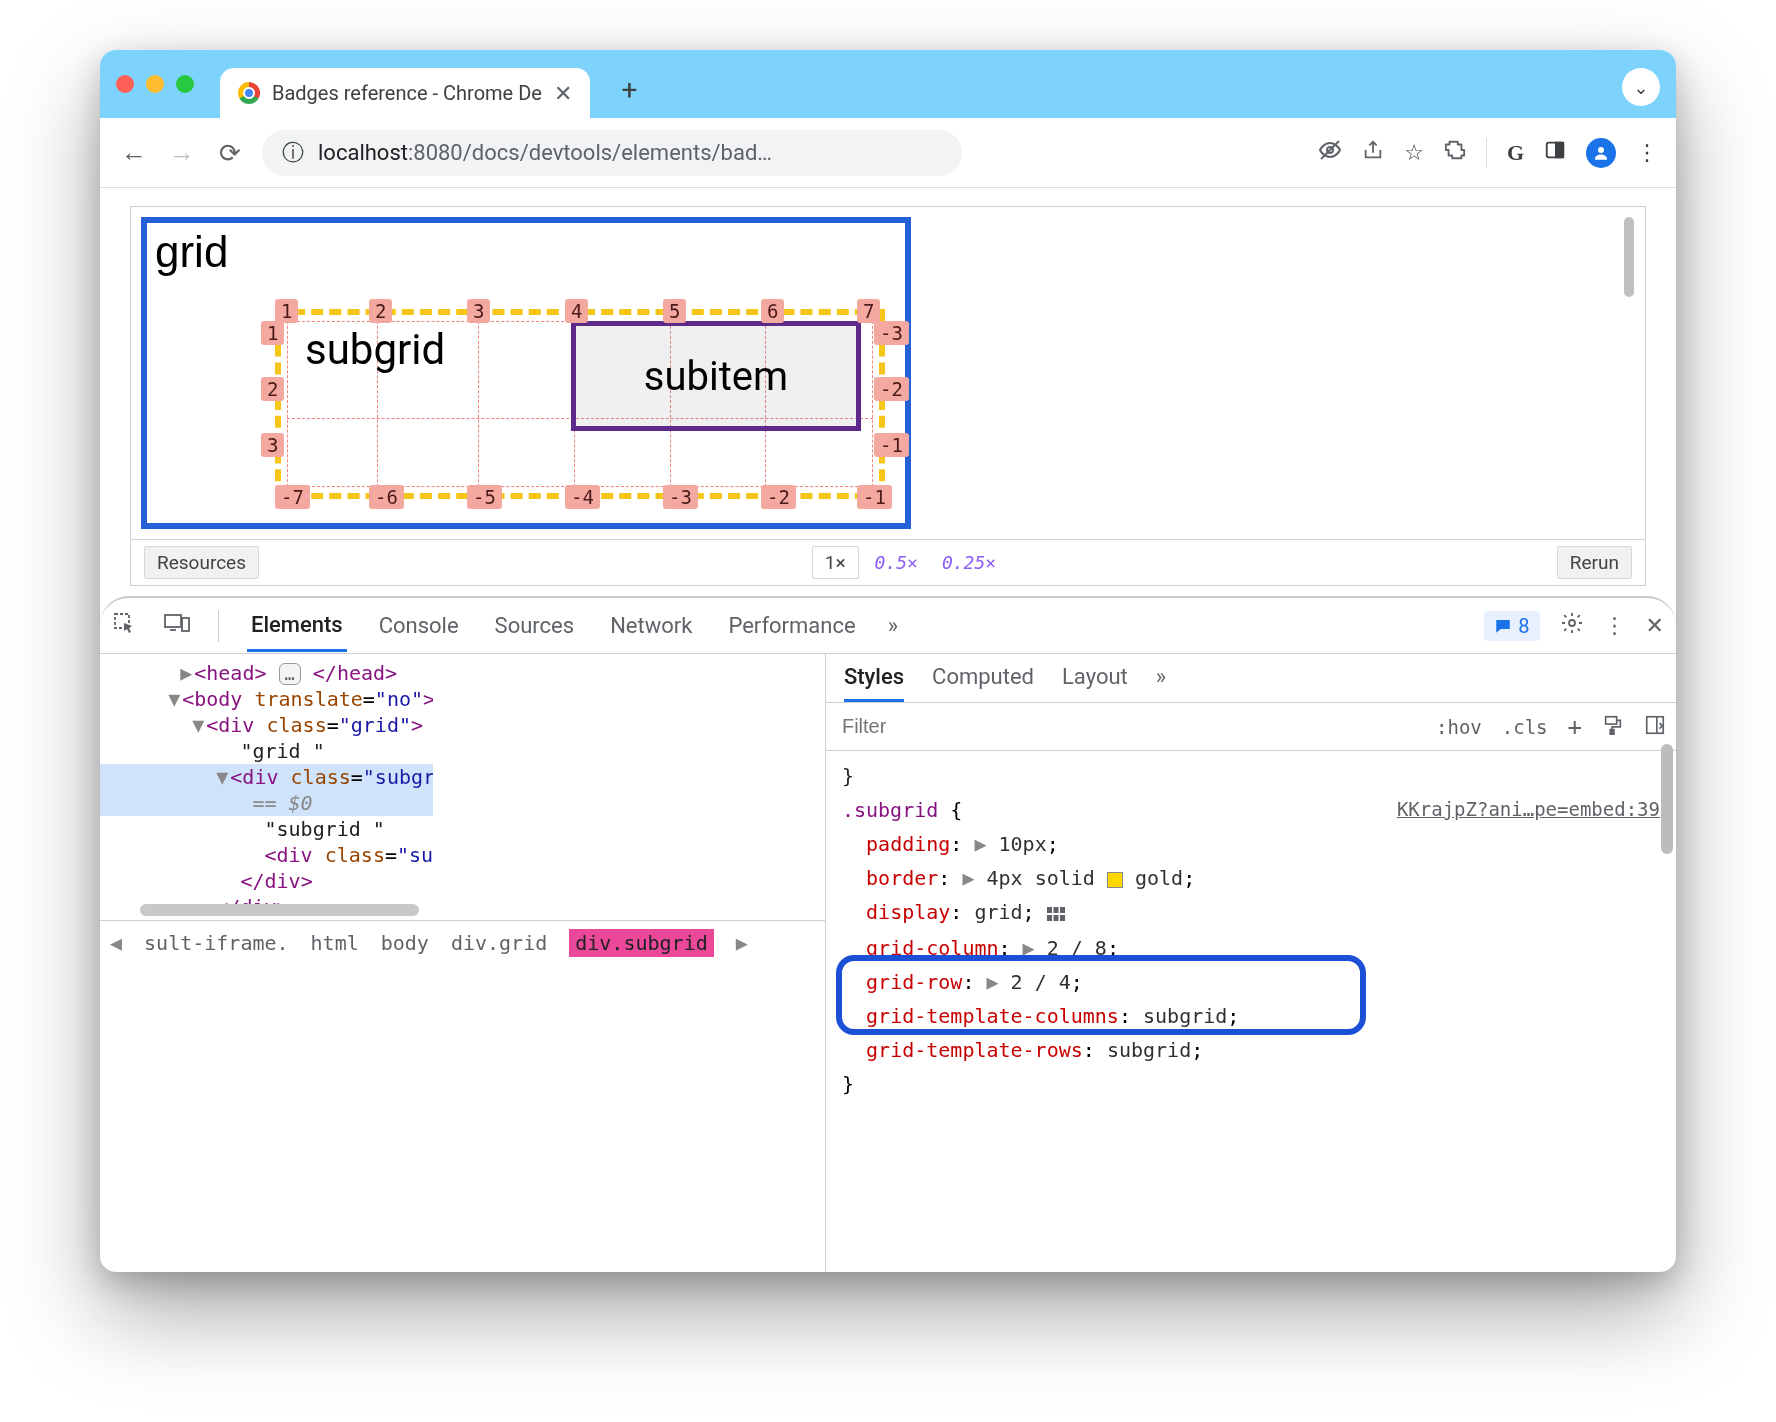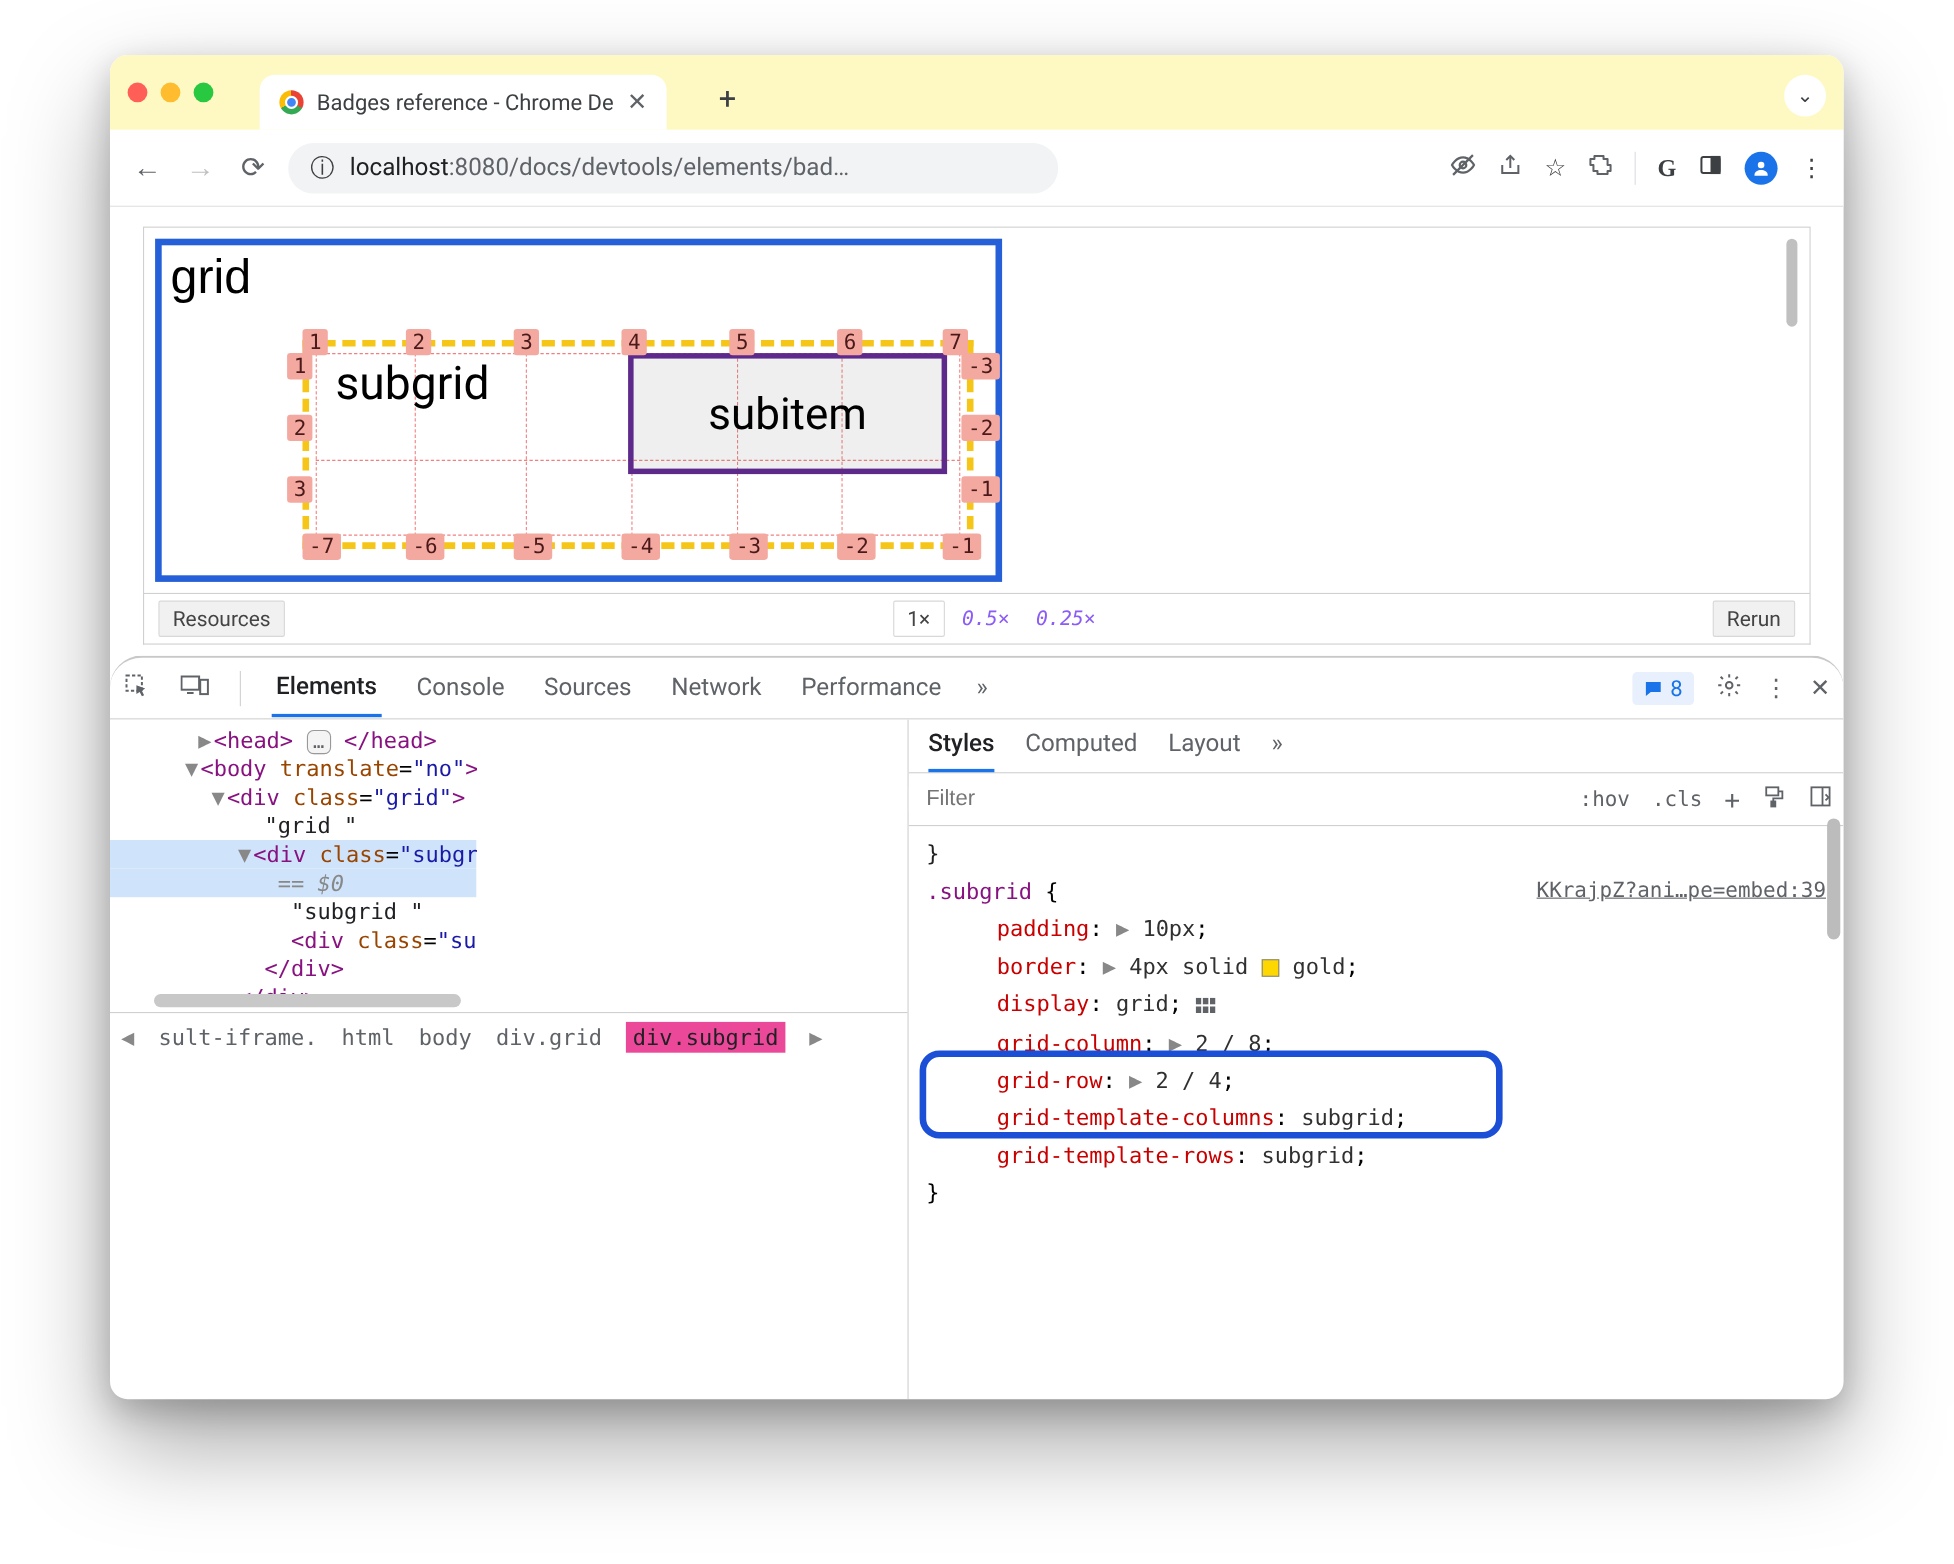--- a/index.html
+++ b/index.html
@@ -1,20 +1,20 @@
 <!DOCTYPE html>
 <html><head>
 <meta charset="utf-8">
 <style>
 * { box-sizing: border-box; margin: 0; padding: 0; }
 body { font-family: -apple-system, BlinkMacSystemFont, "Segoe UI", Roboto, sans-serif; background: #fff; width: 1776px; height: 1422px; overflow: hidden; }
 .shadow-wrap { width: 1576px; height: 1222px; margin: 50px auto; border-radius: 16px; box-shadow: 0 40px 90px rgba(0,0,0,0.35), 0 10px 30px rgba(0,0,0,0.2); background: #fff; overflow: hidden; display: flex; flex-direction: column; }
 
 
-.chrome-top { background: #fef9c3; display: flex; align-items: center; padding: 0 16px; height: 68px; gap: 24px; }
+.chrome-top { background: #7dd3fc; display: flex; align-items: center; padding: 0 16px; height: 68px; gap: 8px; }
 .traffic { display: flex; gap: 12px; margin-right: 18px; }
 .dot { width: 18px; height: 18px; border-radius: 50%; }
 .dot.red { background: #ff5f57; } .dot.yellow { background: #febc2e; } .dot.green { background: #28c840; }
 .tab { display: flex; align-items: center; background: #fff; border-radius: 14px 14px 0 0; height: 50px; padding: 0 18px; gap: 12px; margin-top: 18px; max-width: 420px; }
 .tab-title { font-size: 20px; color: #3c4043; white-space: nowrap; overflow: hidden; }
 .chrome-icon { width: 22px; height: 22px; border-radius: 50%; background: conic-gradient(#ea4335 0 120deg, #34a853 120deg 240deg, #fbbc05 240deg 360deg); position: relative; flex-shrink: 0; }
 .chrome-icon::after { content:""; position:absolute; inset:5px; background:#4285f4; border-radius:50%; border:2px solid #fff; }
 .tab-close { font-size: 22px; color: #5f6368; cursor: pointer; }
 .newtab { width: 38px; height: 38px; border-radius: 50%; display: flex; align-items: center; justify-content: center; font-size: 28px; color: #3c4043; margin-top: 10px; margin-left: 12px; }
 .dropdown-caret { margin-left: auto; width: 38px; height: 38px; border-radius: 50%; background: #fff; display: flex; align-items: center; justify-content: center; font-size: 18px; color: #3c4043; margin-top: 6px; }
@@ -73,21 +73,21 @@
 .bc-arrow { color:#888; }
 
 .styles-panel { flex:1; border-left:1px solid #d0d0d0; display:flex; flex-direction:column; overflow:hidden; position:relative; }
 .styles-tabs { display:flex; gap: 28px; padding: 10px 18px 0 18px; border-bottom:1px solid #d0d0d0; }
 .s-tab { color:#5f6368; font-size:22px; padding-bottom:10px; cursor:pointer; }
 .s-tab.active { color:#202124; border-bottom: 3px solid #1a73e8; font-weight:500;}
 .filter-row { display:flex; align-items:center; border-bottom:1px solid #d0d0d0; height: 48px; }
 .filter-input { flex:1; border:none; padding: 0 16px; font-size:20px; color:#888; outline:none; }
 .filter-tool { padding: 0 10px; color: #5f6368; font-family: ui-monospace,monospace; font-size:19px; cursor:pointer; }
 .css-body { padding: 8px 16px; font-family: ui-monospace, Menlo, monospace; font-size: 20px; line-height: 1.7; position:relative; overflow:auto; }
-.css-sel { color: #881280; } .css-prop { color: #c80000; margin-left: 40px; } .css-val { color: #303030; }
+.css-sel { color: #881280; } .css-prop { color: #c80000; } .css-val { color: #303030; }
 .css-link { color:#5f6368; text-decoration: underline; float:right; font-size:19px;}
 .tri { color:#888; }
 .swatch { display:inline-block; width:16px; height:16px; border:1px solid #888; vertical-align:middle; }
 .grid-glyph { display:inline-block; vertical-align:middle; }
 .styles-scrollbar { position:absolute; right:3px; top:90px; width:12px; height:110px; background:#bcbcbc; border-radius:6px; }
 </style>
 </head>
 <body>
 
 <div class="shadow-wrap">

